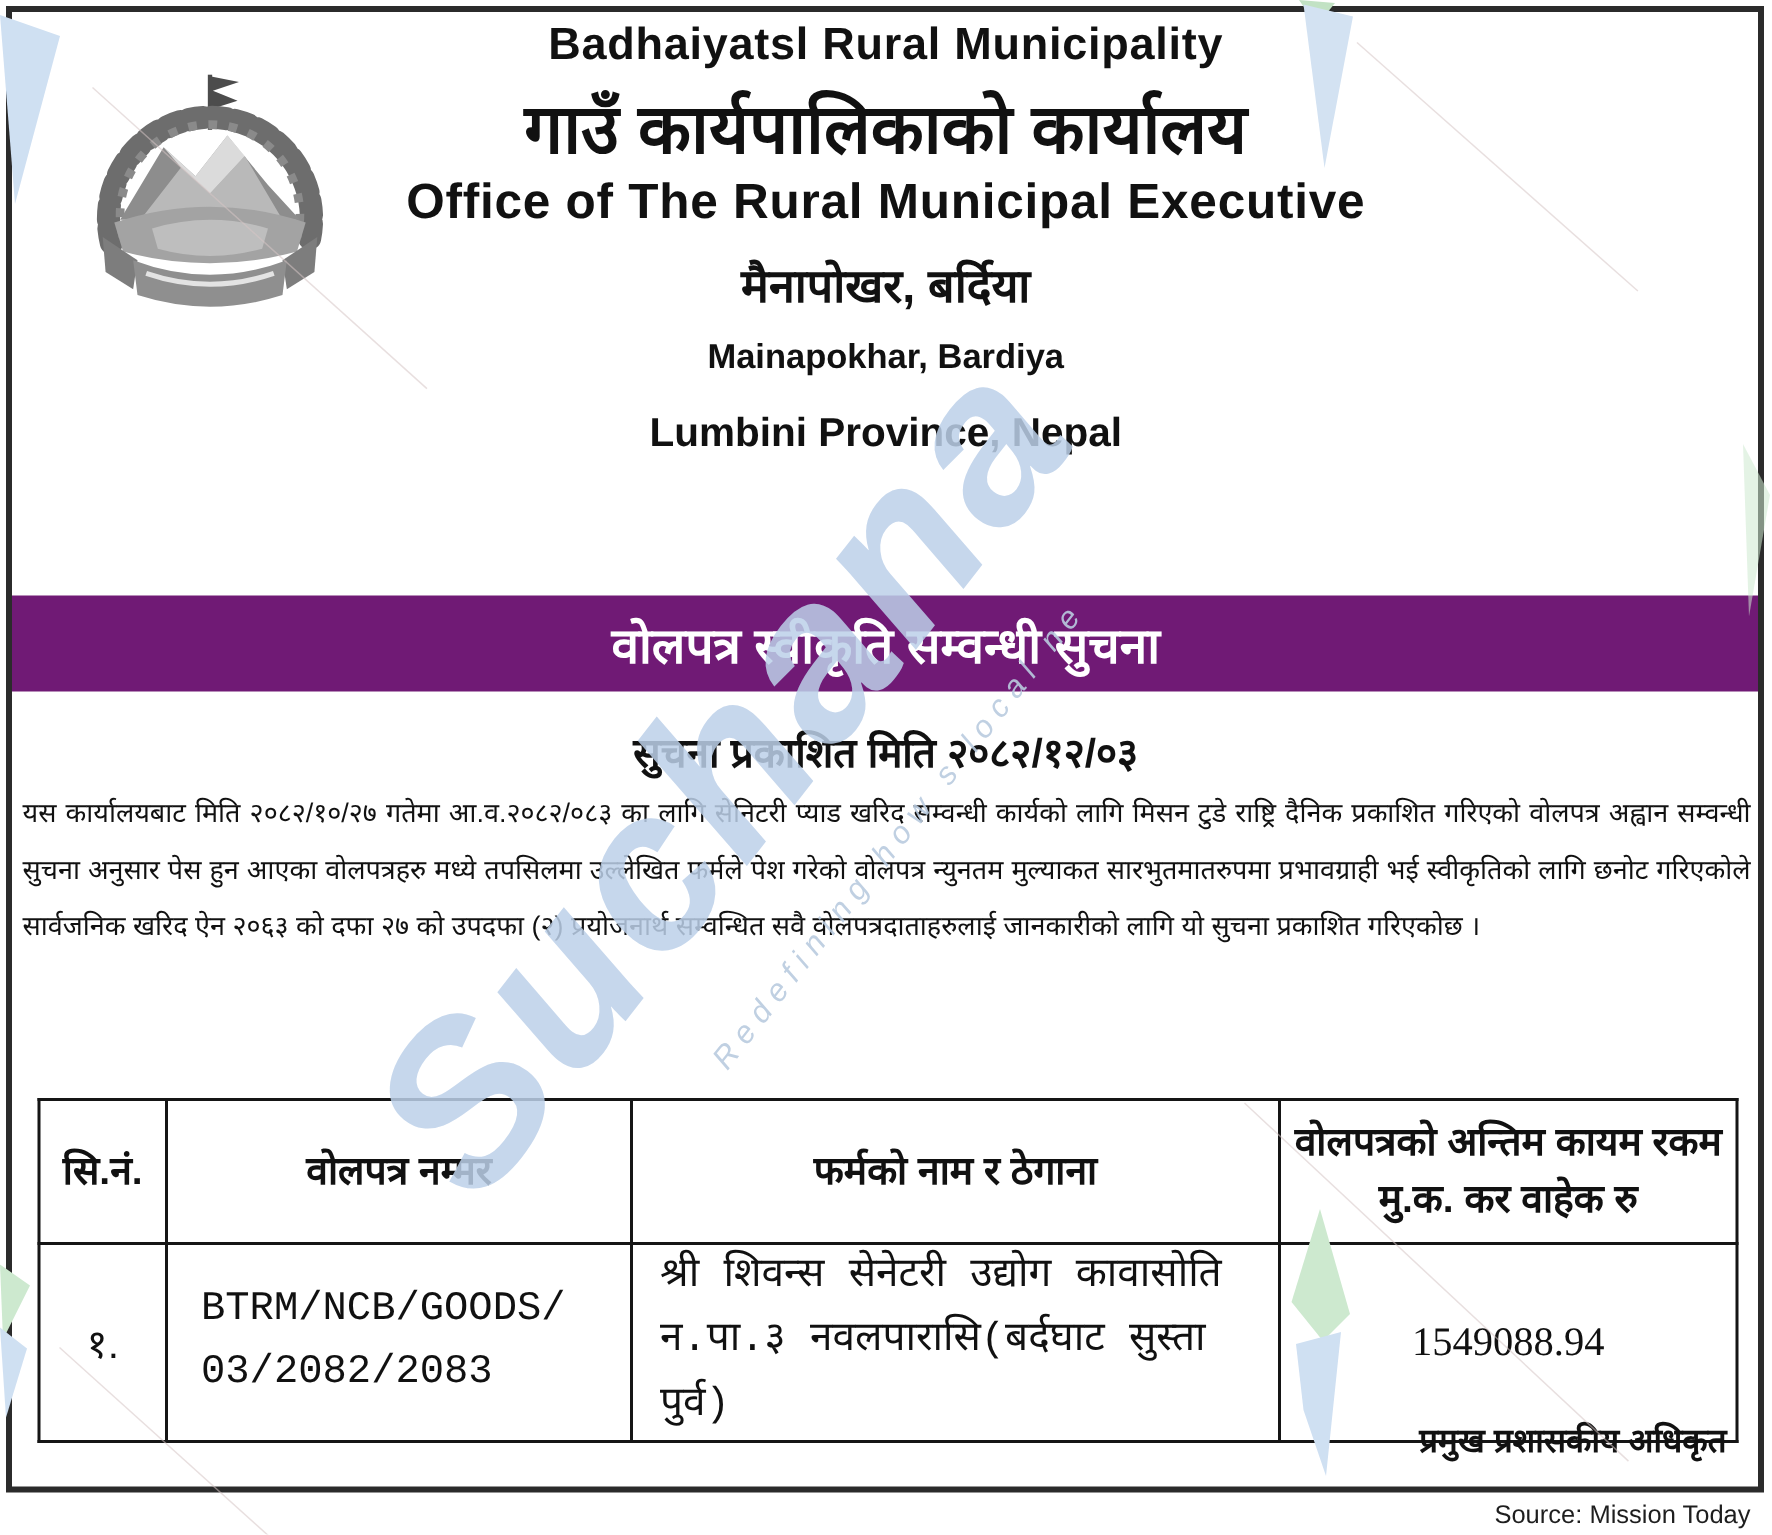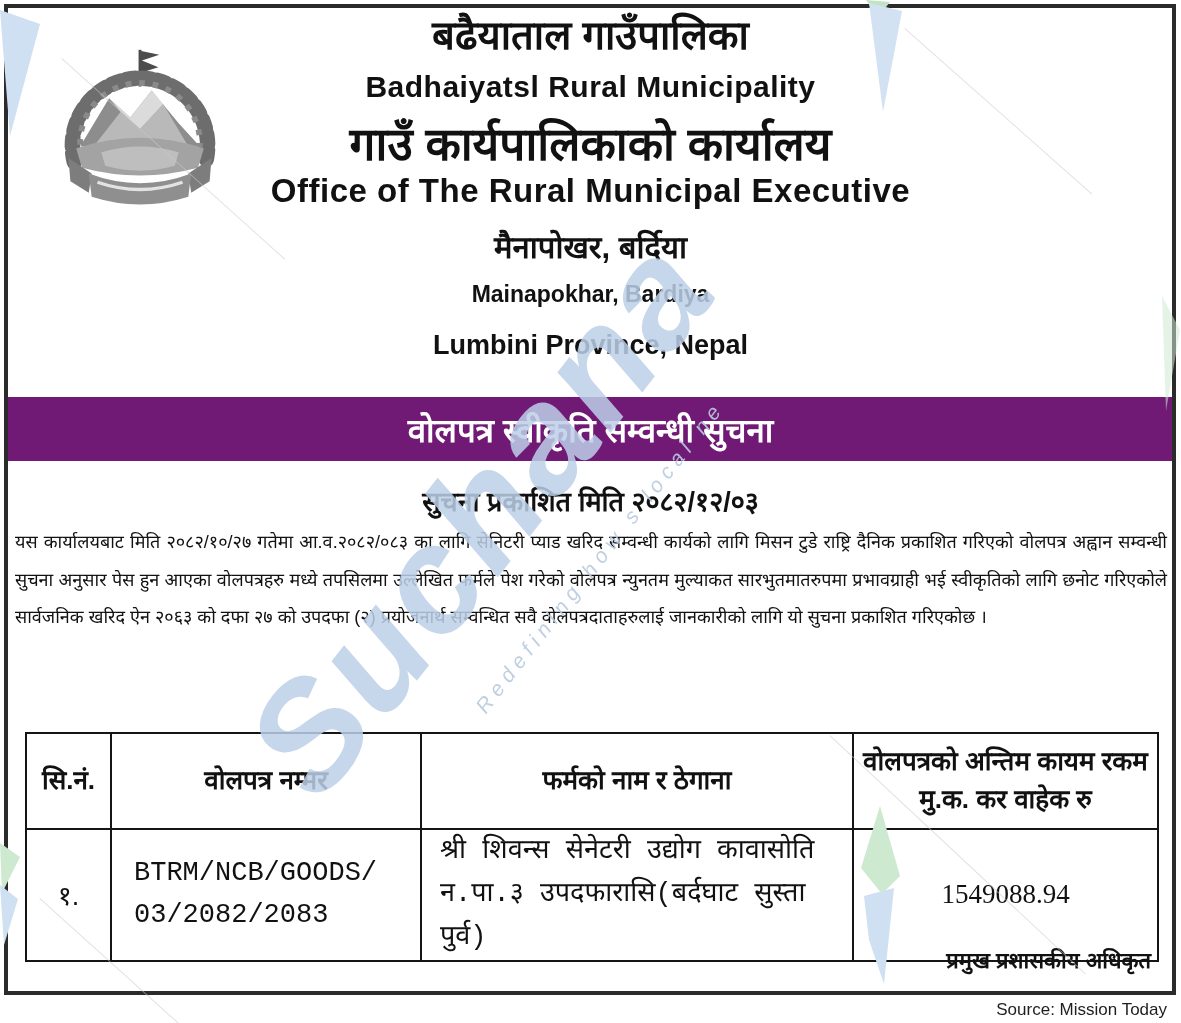--- a/index.html
+++ b/index.html
@@ -108,21 +108,20 @@
     <polygon points="68,56 90,76 112,48 124,62 100,88 80,70" fill="#e9e9e9" opacity="0.85"></polygon>
     <path d="M34 108 Q 100 86 166 108 L 160 128 Q 100 144 40 128 Z" fill="#a3a3a3"></path>
     <path d="M60 112 Q 100 100 140 112 L 136 126 Q 100 136 64 126 Z" fill="#c9c9c9" opacity="0.7"></path>
     <path d="M26 118 L50 134 L47 154 L28 142 Z" fill="#7d7d7d"></path>
     <path d="M174 118 L150 134 L153 154 L172 142 Z" fill="#7d7d7d"></path>
     <path d="M47 134 Q100 154 153 134 L150 158 Q100 174 50 158 Z" fill="#8f8f8f"></path>
     <path d="M56 143 Q100 158 144 143" stroke="#e3e3e3" stroke-width="3.5" fill="none"></path>
   </svg>
 
   <div class="header-block">
-    <div class="h-np-1">बढैयाताल गाउँपालिका</div>
     <div class="h-en-1">Badhaiyatsl Rural Municipality</div>
     <div class="h-np-2">गाउँ कार्यपालिकाको कार्यालय</div>
     <div class="h-en-2">Office of The Rural Municipal Executive</div>
     <div class="h-np-3">मैनापोखर, बर्दिया</div>
     <div class="h-en-3">Mainapokhar, Bardiya</div>
     <div class="h-en-4">Lumbini Province, Nepal</div>
   </div>
 
   <div class="banner">
     <span>वोलपत्र स्वीकृति सम्वन्धी सुचना</span>
@@ -152,21 +151,21 @@
     </thead>
     <tbody>
       <tr>
         <td class="c-sn">१.</td>
         <td class="c-bid two-line">
           <span>BTRM/NCB/GOODS/</span>
           <span>03/2082/2083</span>
         </td>
         <td class="c-firm two-line">
           <span>श्री शिवन्स सेनेटरी उद्योग कावासोति</span>
-          <span>न.पा.३ उपदफारासि(बर्दघाट सुस्ता पुर्व)</span>
+          <span>न.पा.३ नवलपारासि(बर्दघाट सुस्ता पुर्व)</span>
         </td>
         <td class="c-amount">1549088.94</td>
       </tr>
     </tbody>
   </table>
 
   <div class="signatory">प्रमुख प्रशासकीय अधिकृत</div>
 
   <div class="source-credit">Source: Mission Today</div>
 

